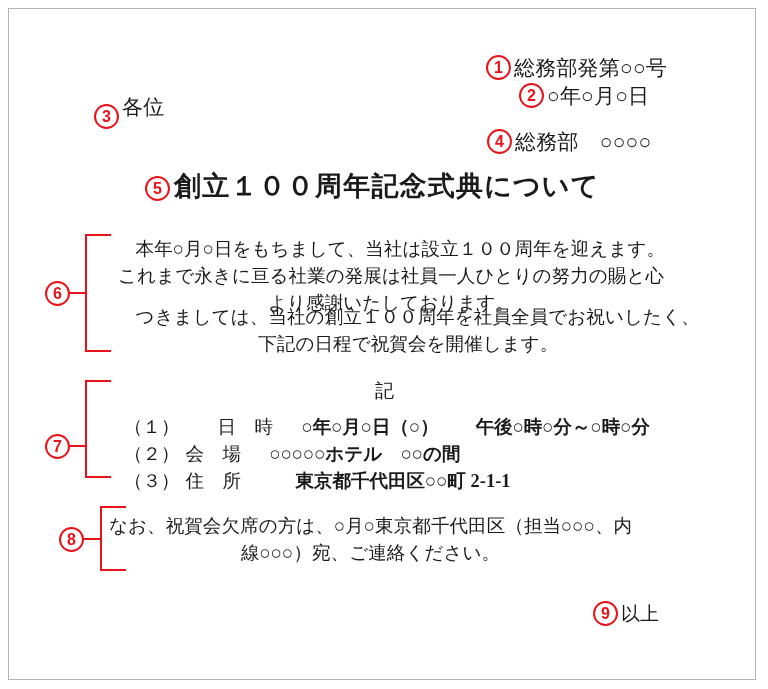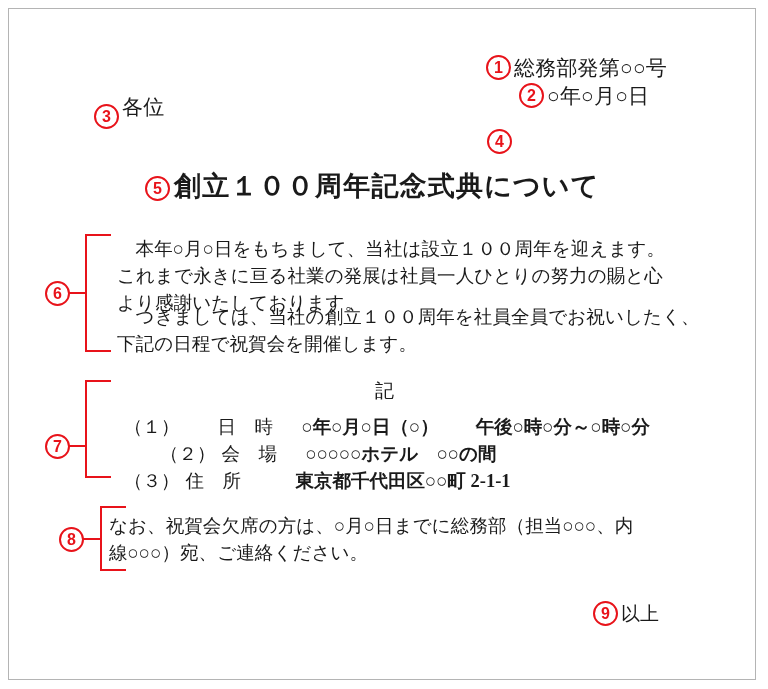--- a/index.html
+++ b/index.html
@@ -66,20 +66,21 @@
     font-size: 27px;
     letter-spacing: 1.2px;
     white-space: nowrap;
   }
 
   .para {
     position: absolute;
     font-size: 18.5px;
     line-height: 27px;
     letter-spacing: 0.1px;
+    text-align: center;
   }
   .para div { white-space: nowrap; }
 
   .ki {
     position: absolute;
     font-size: 19px;
     white-space: nowrap;
   }
 
   .listrow {
@@ -121,20 +122,21 @@
     <div class="marker" style="left:477px; top:46px;">1</div>
     <div class="line" style="left:505px; top:46px;">総務部発第○○号</div>
 
     <div class="marker" style="left:510px; top:74px;">2</div>
     <div class="line" style="left:538px; top:74px;">○年○月○日</div>
 
     <div class="marker" style="left:85px; top:95px;">3</div>
     <div class="line" style="left:113px; top:85px;">各位</div>
 
     <div class="marker" style="left:478px; top:120px;">4</div>
+    <div class="line" style="left:506px; top:120px;">総務部　○○○○</div>
 
     <div class="marker" style="left:136px; top:167px;">5</div>
     <div class="title" style="left:165px; top:159px;">創立１００周年記念式典について</div>
 
     <div class="bracket" style="left:76px; top:225px; width:26px; height:118px;"></div>
     <div class="connector" style="left:60px; top:283px; width:18px;"></div>
     <div class="marker" style="left:36px; top:272px;">6</div>
 
     <div class="para" style="left:108px; top:227px;">
       <div>　本年○月○日をもちまして、当社は設立１００周年を迎えます。</div>
@@ -150,34 +152,34 @@
     <div class="bracket" style="left:76px; top:371px; width:26px; height:98px;"></div>
     <div class="connector" style="left:60px; top:436px; width:18px;"></div>
     <div class="marker" style="left:36px; top:425px;">7</div>
 
     <div class="ki" style="left:366px; top:369px;">記</div>
 
     <div class="listrow" style="left:115px; top:405px;">
       <span class="lbl">（１）</span><span class="lbl" style="width:78px; text-align:left; padding-left:6px;margin-left:32px;">日　時</span><span class="val" style="padding-left:6px;">○年○月○日（○）　　午後○時○分～○時○分</span>
     </div>
 
-    <div class="listrow" style="left:115px; top:432px;margin-left:36px;">
+    <div class="listrow" style="left:115px; top:432px;">
       <span class="lbl">（２）</span><span class="lbl" style="width:78px; text-align:left; padding-left:6px;">会　場</span><span class="val" style="padding-left:6px;">○○○○○ホテル　○○の間</span>
     </div>
 
     <div class="listrow" style="left:115px; top:459px;">
       <span class="lbl">（３）</span><span class="lbl" style="width:78px; text-align:left; padding-left:6px;">住　所</span><span class="val" style="padding-left:6px;margin-left:26px;">東京都千代田区○○町 2-1-1</span>
     </div>
 
     <div class="bracket" style="left:91px; top:497px; width:26px; height:65px;"></div>
     <div class="connector" style="left:74px; top:529px; width:18px;"></div>
     <div class="marker" style="left:50px; top:518px;">8</div>
 
     <div class="para" style="left:100px; top:504px;">
-      <div>なお、祝賀会欠席の方は、○月○日までに総務部（担当○○○、内</div>
+      <div>なお、祝賀会欠席の方は、○月○東京都千代田区（担当○○○、内</div>
       <div>線○○○）宛、ご連絡ください。</div>
     </div>
 
     <div class="marker" style="left:584px; top:592px;">9</div>
     <div class="closing" style="left:612px; top:592px;">以上</div>
 
   </div>
 </div>
 
 </body></html>

